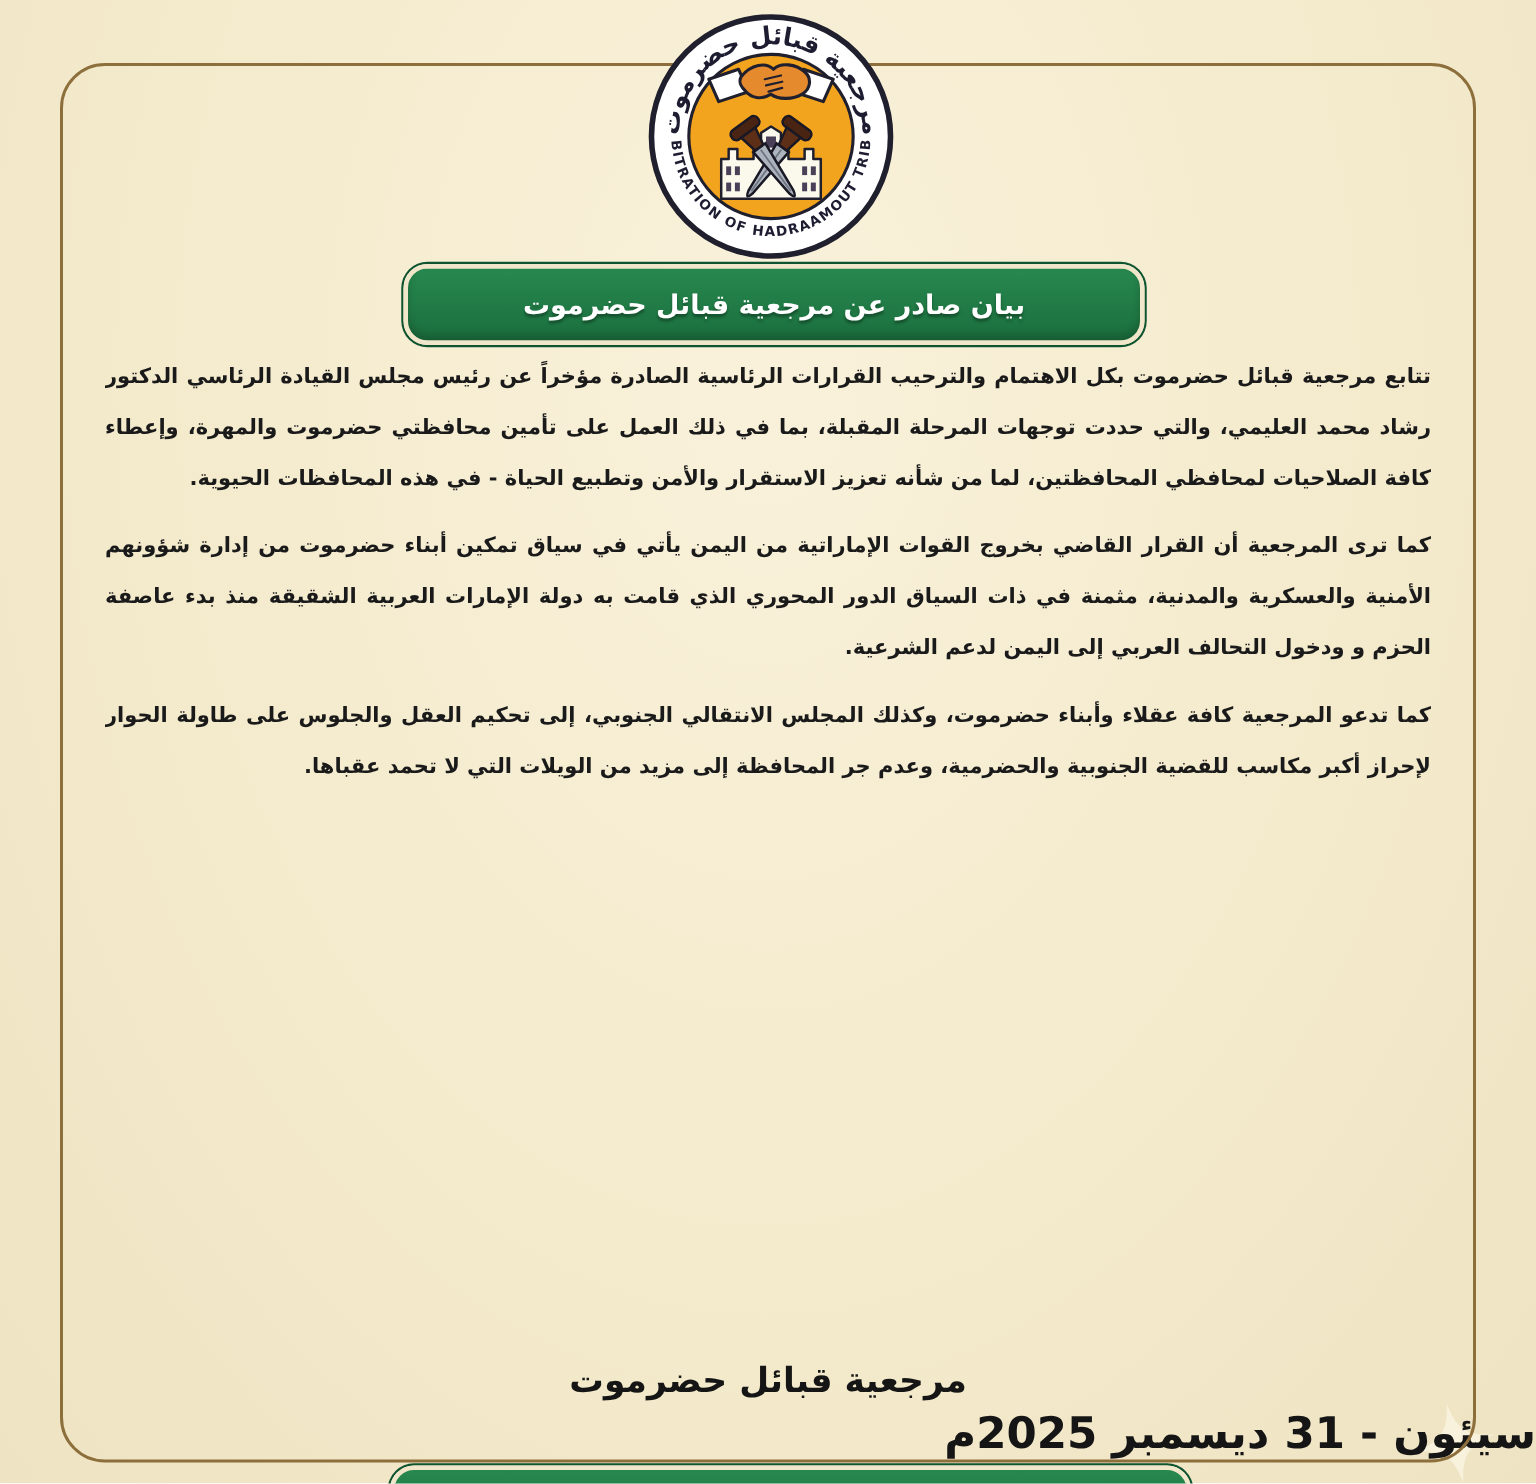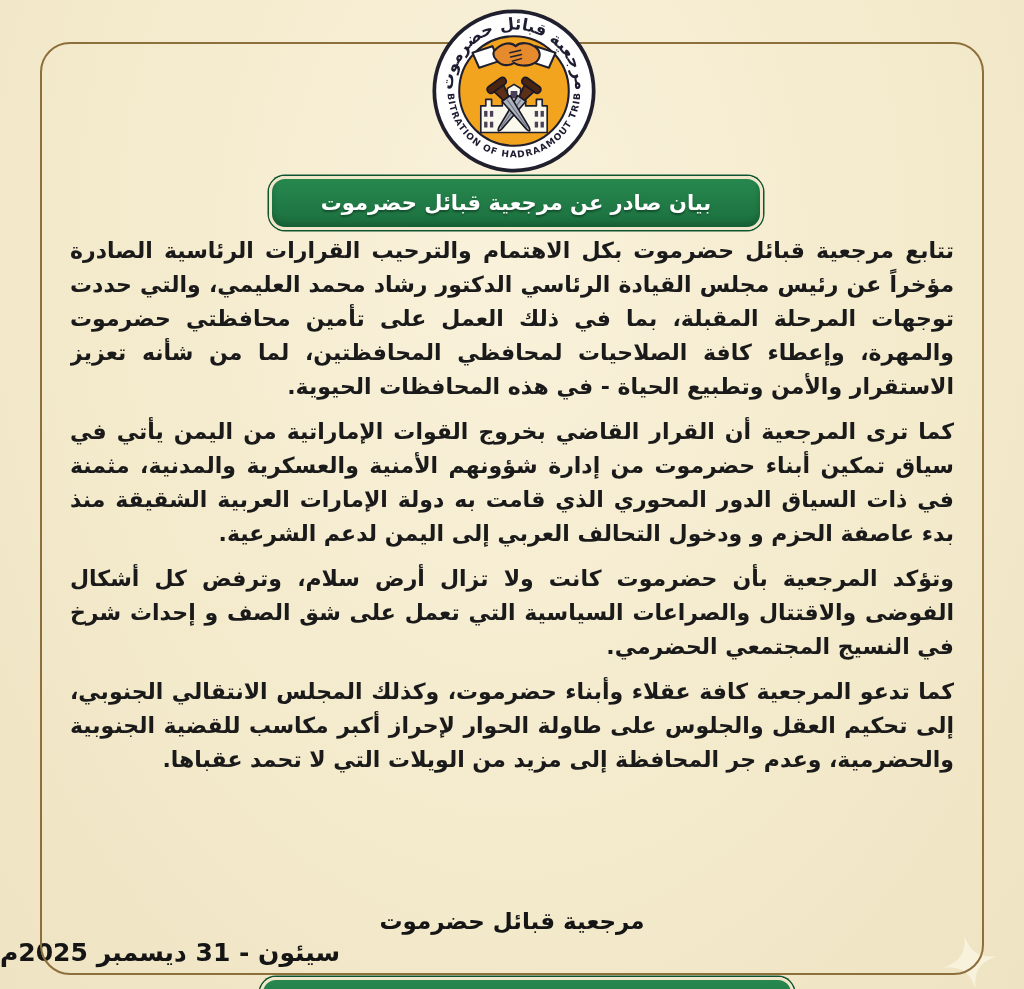--- a/index.html
+++ b/index.html
@@ -27,40 +27,40 @@
   
   .title-banner{
     position:absolute;left:269px;top:176px;width:488px;height:48px;z-index:3;
     background:linear-gradient(#27884e,#1b6f3e);
     border:3px solid #f0e7ca;
     box-shadow:0 0 0 1.5px #0f5430, inset 0 -4px 6px rgba(0,0,0,.18);
     border-radius:16px;
     display:flex;align-items:center;justify-content:center;
   }
   .title-banner .title-text{
-    color:#ffffff;font-weight:bold;font-size:21px;white-space:nowrap;
+    color:#ffffff;font-weight:bold;font-size:18px;white-space:nowrap;
     text-shadow:0 2px 2px rgba(0,0,0,.35);
   }
   
   .content{
     position:absolute;left:70px;top:234px;width:884px;height:672px;
     overflow:hidden;z-index:1;
   }
   .para{
     direction:rtl;text-align:justify;
-    font-size:22px;line-height:34px;font-weight:bold;color:#1a1a1a;
+    font-size:14px;line-height:34px;font-weight:bold;color:#1a1a1a;
     margin:0 0 11px 0;
   }
   .footer-org{
     position:absolute;left:0;top:908px;width:1024px;text-align:center;
     font-size:23px;font-weight:bold;color:#151515;z-index:1;
   }
   .footer-date{
-    position:absolute;left:0;top:938px;width:1024px;text-align:left;
-    font-size:25px;font-weight:bold;color:#151515;z-index:1;
+    position:absolute;left:0;top:938px;width:1024px;text-align:right;
+    font-size:29px;font-weight:bold;color:#151515;z-index:1;
   }
   
   .bottom-banner{
     position:absolute;left:260px;top:977px;width:528px;height:44px;
     background:linear-gradient(#27884e,#1b6f3e);
     border:3px solid #f0e7ca;
     box-shadow:0 0 0 1.5px #0f5430;
     border-radius:16px;z-index:3;
   }
   .sparkle{
@@ -134,21 +134,20 @@
     </g>
   </svg>
 
   <div class="title-banner">
     <span class="title-text">بيان صادر عن مرجعية قبائل حضرموت</span>
   </div>
 
   <div class="content">
     <p class="para">تتابع مرجعية قبائل حضرموت بكل الاهتمام والترحيب القرارات الرئاسية الصادرة مؤخراً عن رئيس مجلس القيادة الرئاسي الدكتور رشاد محمد العليمي، والتي حددت توجهات المرحلة المقبلة، بما في ذلك العمل على تأمين محافظتي حضرموت والمهرة، وإعطاء كافة الصلاحيات لمحافظي المحافظتين، لما من شأنه تعزيز الاستقرار والأمن وتطبيع الحياة - في هذه المحافظات الحيوية.</p>
     <p class="para">كما ترى المرجعية أن القرار القاضي بخروج القوات الإماراتية من اليمن يأتي في سياق تمكين أبناء حضرموت من إدارة شؤونهم الأمنية والعسكرية والمدنية، مثمنة في ذات السياق الدور المحوري الذي قامت به دولة الإمارات العربية الشقيقة منذ بدء عاصفة الحزم و ودخول التحالف العربي إلى اليمن لدعم الشرعية.</p>
-    <p class="para">وتؤكد المرجعية بأن حضرموت كانت ولا تزال أرض سلام، وترفض كل أشكال الفوضى والاقتتال والصراعات السياسية التي تعمل على شق الصف و إحداث شرخ في النسيج المجتمعي الحضرمي.</p>
     <p class="para">كما تدعو المرجعية كافة عقلاء وأبناء حضرموت، وكذلك المجلس الانتقالي الجنوبي، إلى تحكيم العقل والجلوس على طاولة الحوار لإحراز أكبر مكاسب للقضية الجنوبية والحضرمية، وعدم جر المحافظة إلى مزيد من الويلات التي لا تحمد عقباها.</p>
 
   </div>
 
   <div class="footer-org">مرجعية قبائل حضرموت</div>
   <div class="footer-date">سيئون - 31 ديسمبر 2025م</div>
 
   <div class="bottom-banner"></div>
 
 </div>

